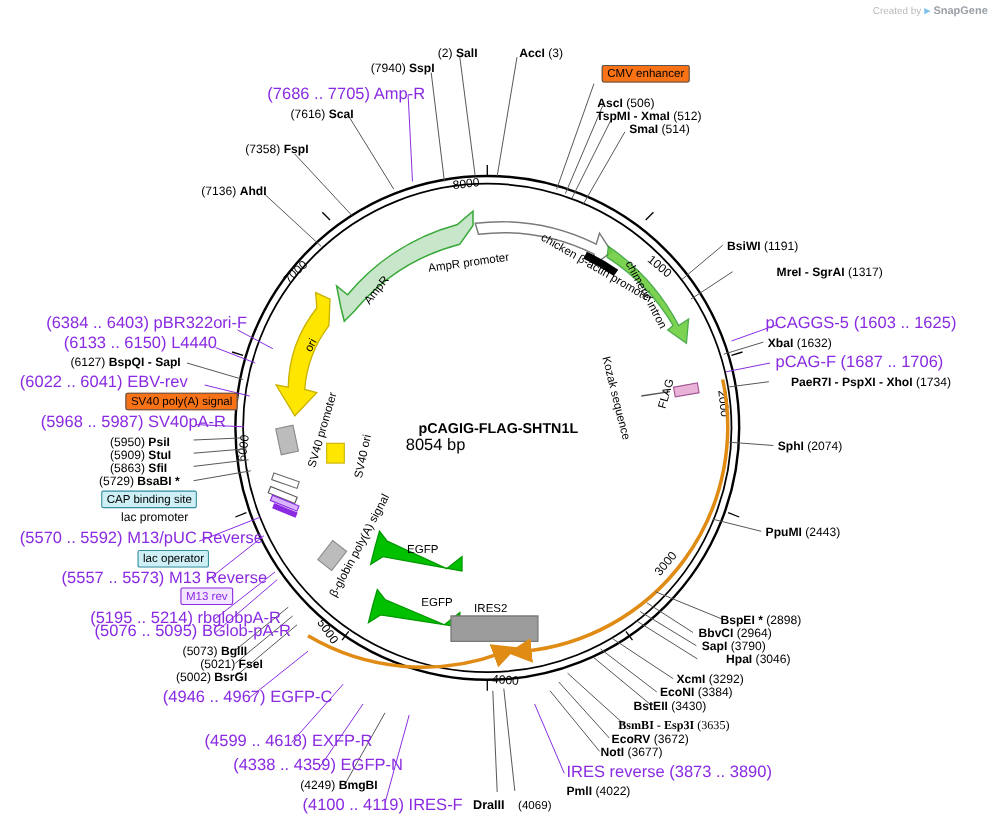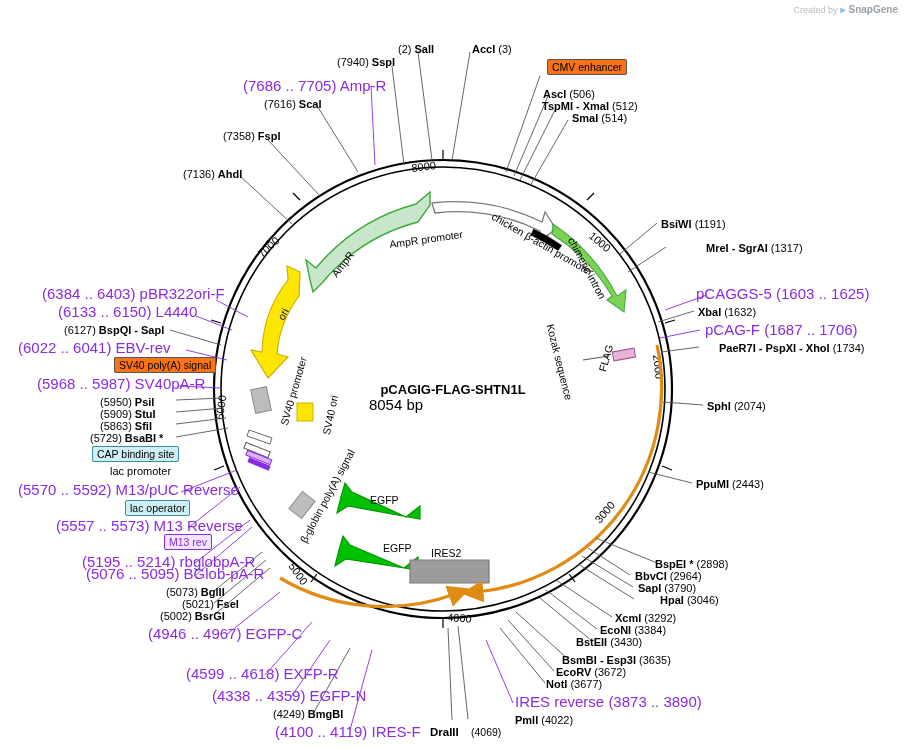--- a/index.html
+++ b/index.html
@@ -411,21 +411,21 @@
   <span>(3873 .. 3890)</span>
 </div>
 <div class="lbl" style="left:546px; top:678px;">
   <span class="enz" style="font-weight:bold;">NotI</span>
   <span class="pos">(3677)</span>
 </div>
 <div class="lbl" style="left:556px; top:666px;">
   <span class="enz" style="font-weight:bold;">EcoRV</span>
   <span class="pos">(3672)</span>
 </div>
-<div class="lbl" style="left:562px; top:654px;">
+<div class="lbl" style="left:562px; top:654px;font-family:Liberation Serif, serif;">
   <span class="enz" style="font-weight:bold;">BsmBI   - Esp3I</span>
   <span class="pos">(3635)</span>
 </div>
 <div class="lbl" style="left:576px; top:636px;">
   <span class="enz" style="font-weight:bold;">BstEII</span>
   <span class="pos">(3430)</span>
 </div>
 <div class="lbl" style="left:600px; top:624px;">
   <span class="enz" style="font-weight:bold;">EcoNI</span>
   <span class="pos">(3384)</span>

